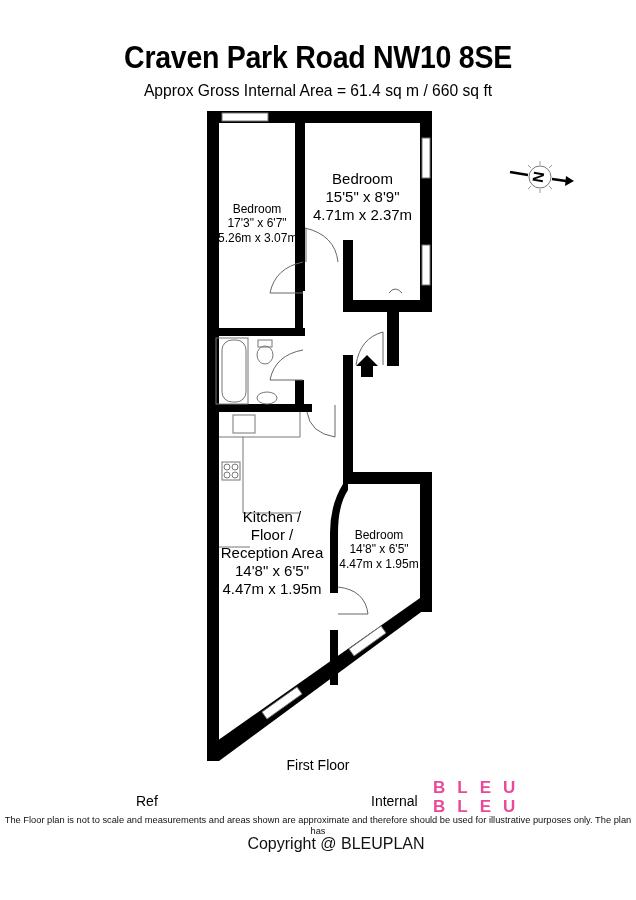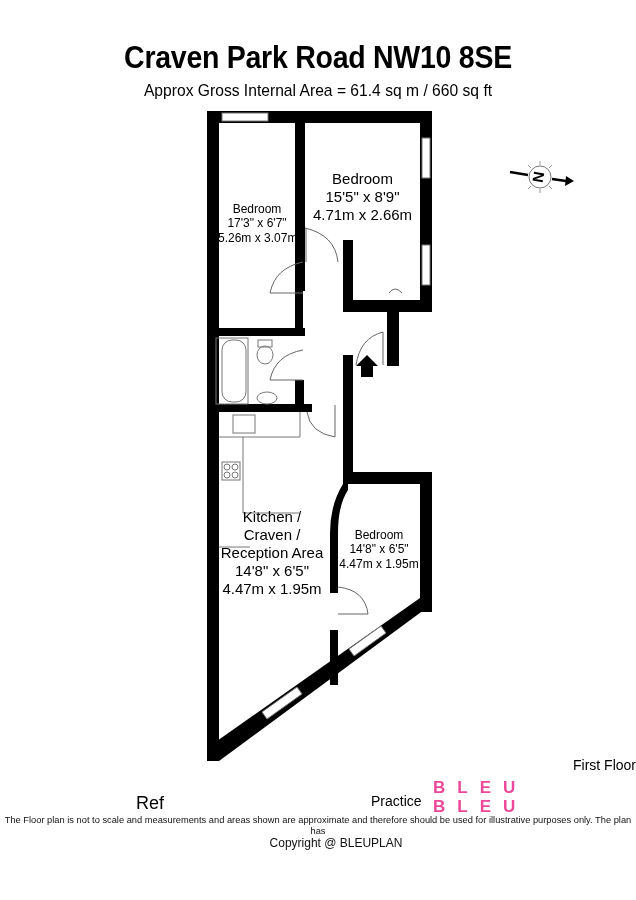--- a/index.html
+++ b/index.html
@@ -3,22 +3,22 @@
 <meta charset="utf-8">
 <style>
   html, body { margin: 0; padding: 0; background: #ffffff; }
   body { width: 636px; height: 900px; position: relative; overflow: hidden; font-family: "Liberation Sans", sans-serif; color: #000; }
   .title { position: absolute; left: 0; width: 636px; top: 40px; text-align: center; font-weight: bold; font-size: 31px; letter-spacing: -0.3px; transform: scaleX(0.92); }
   .subtitle { position: absolute; left: 0; width: 636px; top: 81px; text-align: center; font-size: 17px; transform: scaleX(0.92); }
   svg.plan { position: absolute; left: 0; top: 0; }
   .label { position: absolute; text-align: center; line-height: 1.2; white-space: nowrap; }
   .lbl-md { font-size: 15px; }
   .lbl-sm { font-size: 12px; }
-  .floor-label { position: absolute; left: 0; width: 636px; top: 757px; text-align: right; font-size: 14px; }
-  .ref { position: absolute; left: 136px; top: 793px; font-size: 18px; }
+  .floor-label { position: absolute; left: 0; width: 636px; top: 757px; text-align: center; font-size: 14px; }
+  .ref { position: absolute; left: 136px; top: 793px; font-size: 14px; }
   .copyright { position: absolute; left: 371px; top: 793px; font-size: 14px; }
   .logo { position: absolute; left: 433px; top: 778px; color: #ec4899; font-weight: bold; font-size: 17px; letter-spacing: 12px; line-height: 19px; }
   .disclaimer { position: absolute; left: 0; width: 636px; top: 815px; text-align: center; font-size: 9.3px; line-height: 11px; color: #111; }
 </style>
 </head>
 <body>
 
 <div class="title">Craven Park Road NW10 8SE</div>
 <div class="subtitle">Approx Gross Internal Area = 61.4 sq m / 660 sq ft</div>
 
@@ -120,38 +120,38 @@
 <div class="label" style="left:533px;top:168px;font-size:15px;font-weight:bold;transform:rotate(-80deg);">N</div>
 
 <div class="label lbl-sm" style="left:218px;top:202px;width:78px;">
   <div>Bedroom</div>
   <div>17'3" x 6'7"</div>
   <div>5.26m x 3.07m</div>
 </div>
 <div class="label lbl-md" style="left:305px;top:170px;width:115px;">
   <div>Bedroom</div>
   <div>15'5" x 8'9"</div>
-  <div>4.71m x 2.66m</div>
+  <div>4.71m x 2.37m</div>
 </div>
 <div class="label lbl-md" style="left:212px;top:508px;width:120px;">
   <div>Kitchen /</div>
-  <div>Craven /</div>
+  <div>Floor /</div>
   <div>Reception Area</div>
   <div>14'8" x 6'5"</div>
   <div>4.47m x 1.95m</div>
 </div>
 <div class="label lbl-sm" style="left:338px;top:528px;width:82px;">
   <div>Bedroom</div>
   <div>14'8" x 6'5"</div>
   <div>4.47m x 1.95m</div>
 </div>
 
 <div class="floor-label">First Floor</div>
 <div class="ref">Ref</div>
-<div class="copyright">Practice</div>
+<div class="copyright">Internal</div>
 <div class="logo">
   <div>BLEU</div>
   <div>BLEU</div>
 </div>
 <div class="disclaimer">
   <div>The Floor plan is not to scale and measurements and areas shown are approximate and therefore should be used for illustrative purposes only. The plan has</div>
-  <div style="font-size:12px;margin-top:1px;margin-left:36px;">Copyright @ BLEUPLAN</div>
+  <div style="font-size:16px;margin-top:1px;margin-left:36px;">Copyright @ BLEUPLAN</div>
 </div>
 
 </body></html>

